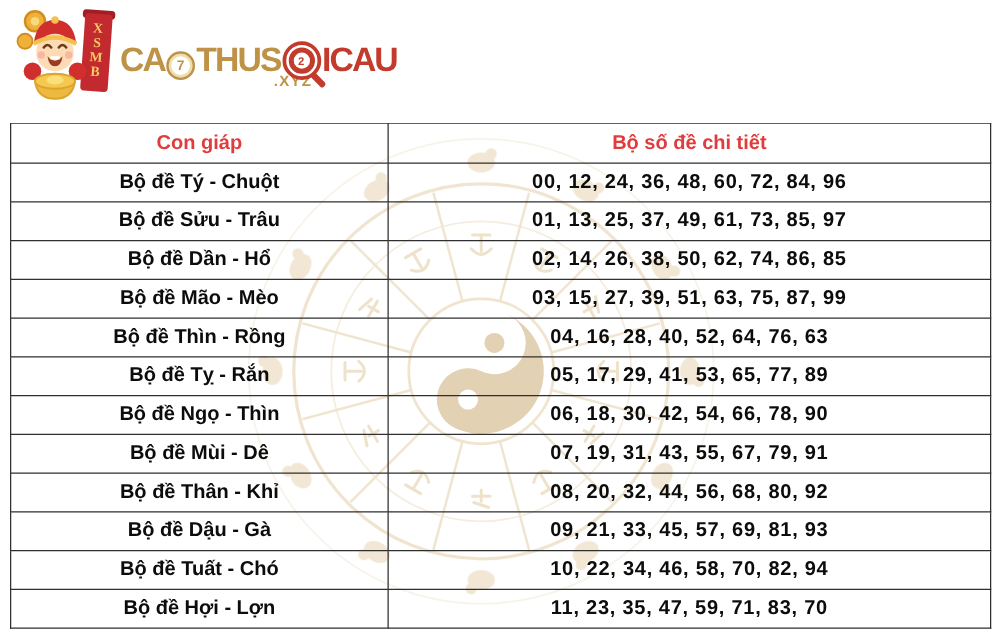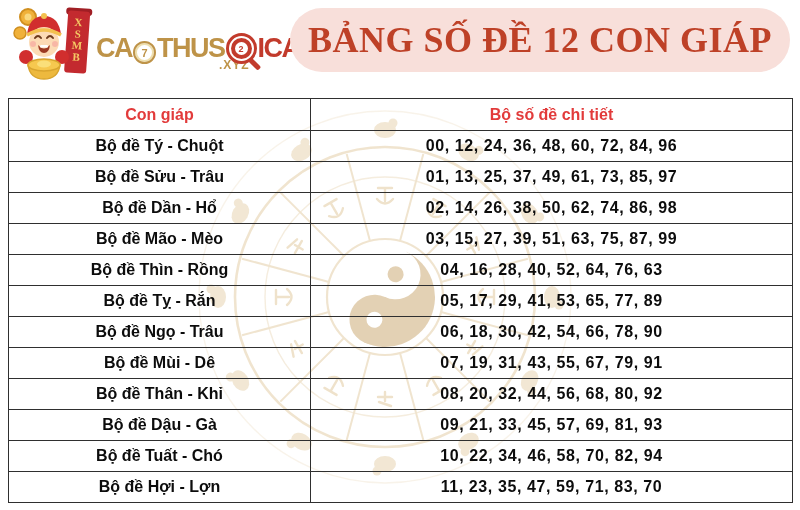--- a/index.html
+++ b/index.html
@@ -120,23 +120,20 @@
     <span class="mag-icon">
       <span class="mag-ball">
         <span class="mag-digit">2</span>
       </span>
       <span class="mag-handle"></span>
     </span>
     <span class="brand-red">ICAU</span>
   </div>
   <div class="tld">.XYZ</div>
 
-  <div class="title-pill">
-    <span class="title-text">BẢNG SỐ ĐỀ 12 CON GIÁP</span>
-  </div>
 
   <svg class="watermark" viewBox="-200 -200 400 400" aria-hidden="true">
     <g stroke="var(--wm)" fill="none" opacity="0.55">
       <circle r="186" stroke-width="1.4" opacity="0.45"></circle>
       <circle r="150" stroke-width="2.6"></circle>
       <circle r="120" stroke-width="1.4" opacity="0.7"></circle>
       <circle r="58" stroke-width="2.2"></circle>
       <g stroke-width="2">
         <line y1="-58" y2="-148" transform="rotate(15)"></line>
           <line y1="-58" y2="-148" transform="rotate(45)"></line>
@@ -268,40 +265,40 @@
       <td class="numbers">00, 12, 24, 36, 48, 60, 72, 84, 96</td>
     </tr>
 
     <tr>
       <td class="zodiac-name">Bộ đề Sửu - Trâu</td>
       <td class="numbers">01, 13, 25, 37, 49, 61, 73, 85, 97</td>
     </tr>
 
     <tr>
       <td class="zodiac-name">Bộ đề Dần - Hổ</td>
-      <td class="numbers">02, 14, 26, 38, 50, 62, 74, 86, 98</td>
+      <td class="numbers">02, 14, 26, 38, 50, 62, 74, 86, 85</td>
     </tr>
 
     <tr>
       <td class="zodiac-name">Bộ đề Mão - Mèo</td>
       <td class="numbers">03, 15, 27, 39, 51, 63, 75, 87, 99</td>
     </tr>
 
     <tr>
       <td class="zodiac-name">Bộ đề Thìn - Rồng</td>
       <td class="numbers">04, 16, 28, 40, 52, 64, 76, 63</td>
     </tr>
 
     <tr>
       <td class="zodiac-name">Bộ đề Tỵ - Rắn</td>
       <td class="numbers">05, 17, 29, 41, 53, 65, 77, 89</td>
     </tr>
 
     <tr>
-      <td class="zodiac-name">Bộ đề Ngọ - Trâu</td>
+      <td class="zodiac-name">Bộ đề Ngọ - Thìn</td>
       <td class="numbers">06, 18, 30, 42, 54, 66, 78, 90</td>
     </tr>
 
     <tr>
       <td class="zodiac-name">Bộ đề Mùi - Dê</td>
       <td class="numbers">07, 19, 31, 43, 55, 67, 79, 91</td>
     </tr>
 
     <tr>
       <td class="zodiac-name">Bộ đề Thân - Khỉ</td>

